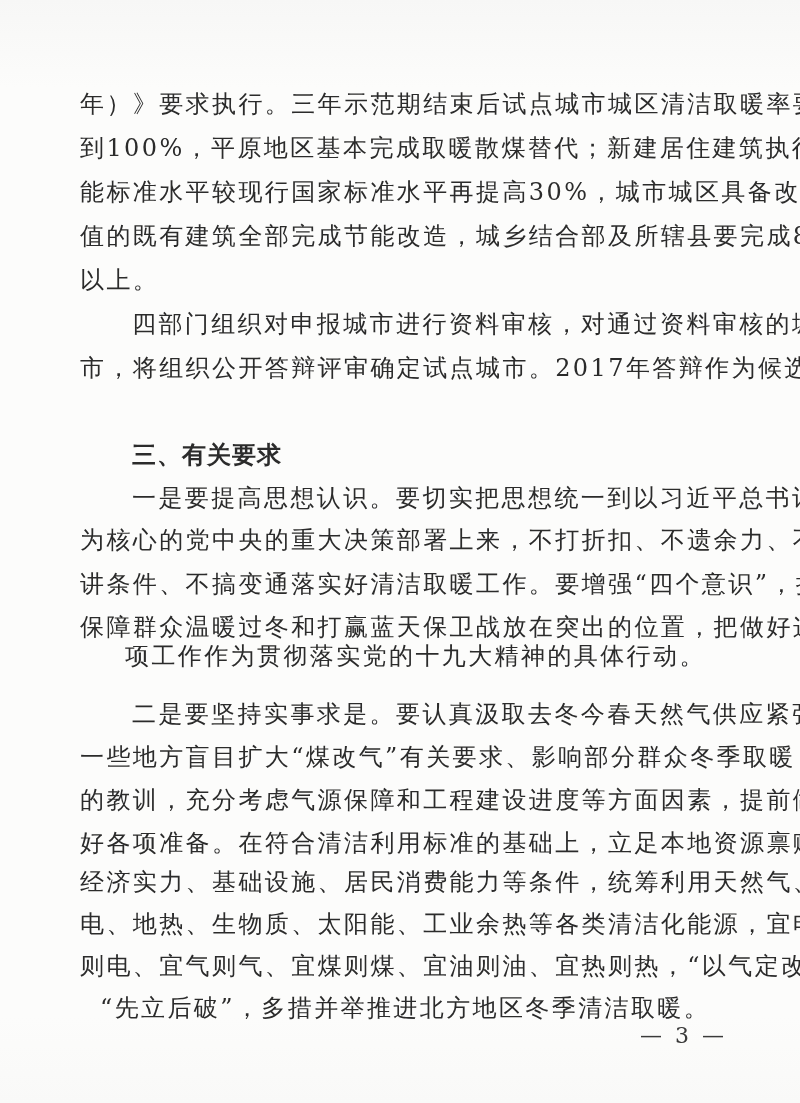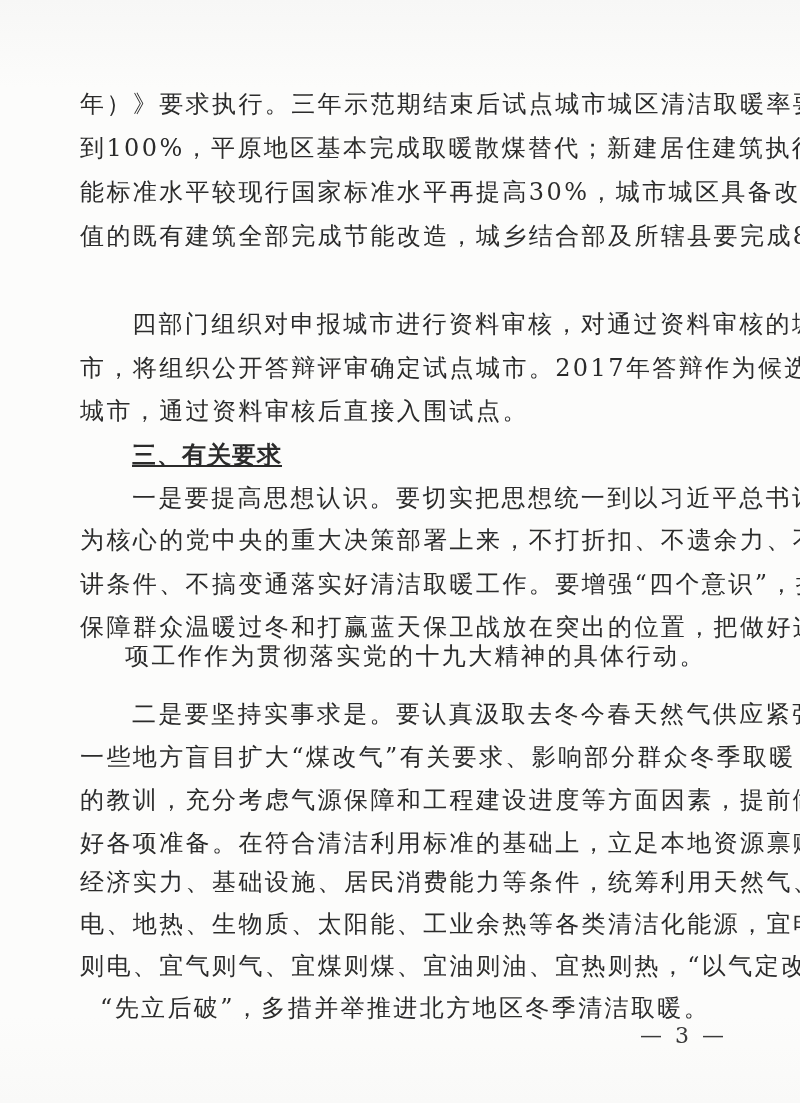--- a/index.html
+++ b/index.html
@@ -60,26 +60,26 @@
 </style>
 </head>
 <body>
 
 <div class="page">
 
   <div class="line justify" style="top:84px;">年）》要求执行。三年示范期结束后试点城市城区清洁取暖率要达</div>
   <div class="line justify" style="top:128px;">到100%，平原地区基本完成取暖散煤替代；新建居住建筑执行节</div>
   <div class="line justify" style="top:172px;">能标准水平较现行国家标准水平再提高30%，城市城区具备改造价</div>
   <div class="line justify" style="top:216px;">值的既有建筑全部完成节能改造，城乡结合部及所辖县要完成80%</div>
+  <div class="line" style="top:260px;">以上。</div>
 
   <div class="line justify indent" style="top:304px;">四部门组织对申报城市进行资料审核，对通过资料审核的城</div>
   <div class="line justify" style="top:348px;">市，将组织公开答辩评审确定试点城市。2017年答辩作为候选的</div>
-  <div class="line" style="top:391px;">城市，通过资料审核后直接入围试点。</div>
 
-  <div class="line heading" style="top:435px;text-decoration:underline;">三、有关要求</div>
+  <div class="line heading" style="top:435px;">三、有关要求</div>
 
   <div class="line justify indent" style="top:478px;">一是要提高思想认识。要切实把思想统一到以习近平总书记</div>
   <div class="line justify" style="top:520px;">为核心的党中央的重大决策部署上来，不打折扣、不遗余力、不</div>
   <div class="line justify" style="top:564px;">讲条件、不搞变通落实好清洁取暖工作。要增强“四个意识”，把</div>
   <div class="line justify" style="top:607px;">保障群众温暖过冬和打赢蓝天保卫战放在突出的位置，把做好这</div>
   <div class="line" style="top:636px;margin-left:45px;">项工作作为贯彻落实党的十九大精神的具体行动。</div>
 
   <div class="line justify indent" style="top:694px;">二是要坚持实事求是。要认真汲取去冬今春天然气供应紧张、</div>
   <div class="line justify" style="top:737px;">一些地方盲目扩大“煤改气”有关要求、影响部分群众冬季取暖</div>
   <div class="line justify" style="top:780px;">的教训，充分考虑气源保障和工程建设进度等方面因素，提前做</div>

